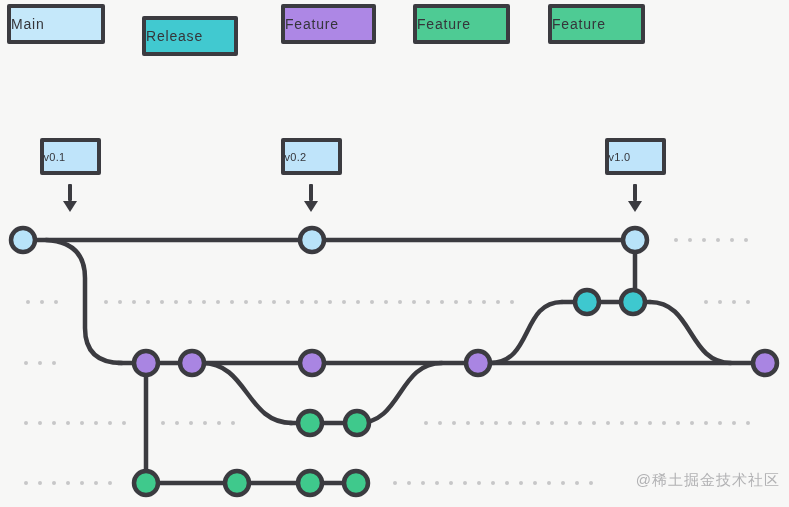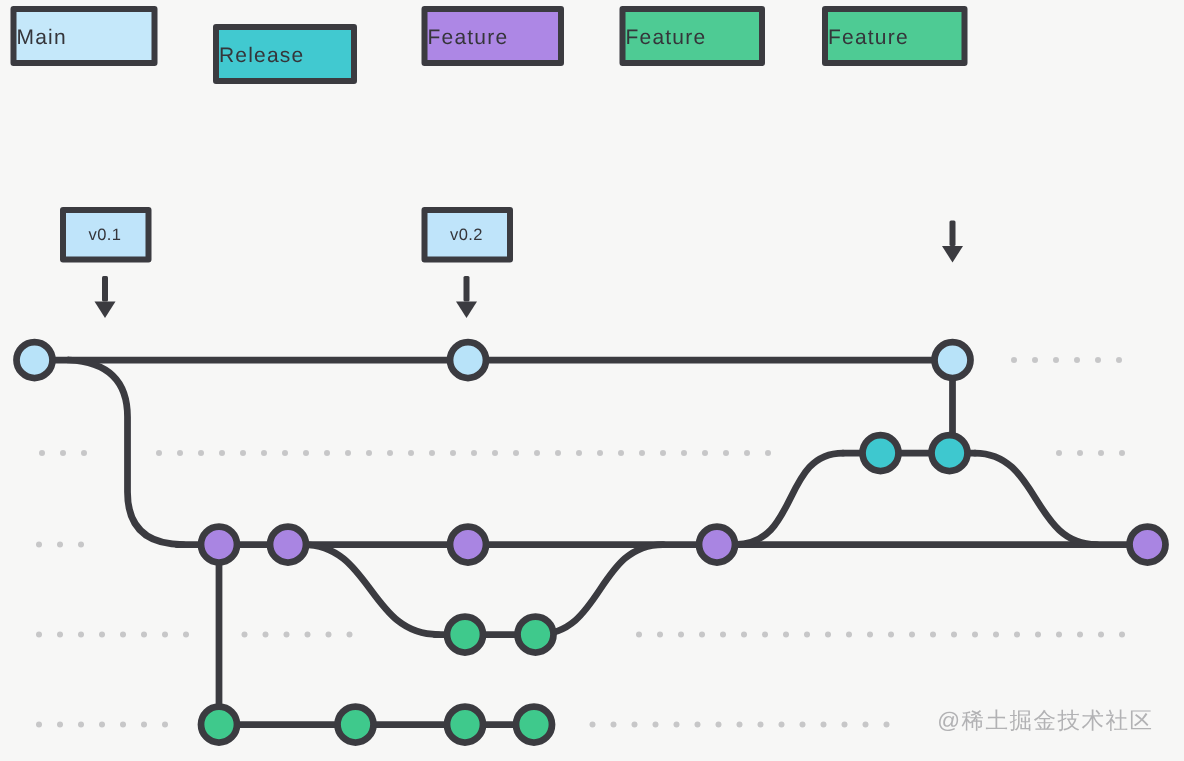--- a/index.html
+++ b/index.html
@@ -36,39 +36,38 @@
     flex-direction: column;
     align-items: center;
   }
   .tag-box {
     width: 61px;
     height: 37px;
     border: 4px solid #3b3b40;
     border-radius: 2px;
     display: flex;
     align-items: center;
-    justify-content: center;
   }
   .tag-box span { font-size: 11px; color: #35353a; letter-spacing: 0.3px; }
   .arrow { margin-top: 9px; display: flex; flex-direction: column; align-items: center; }
   .arrow-bar { width: 4px; height: 17px; background: #3b3b40; border-radius: 1px; }
   .arrow-head {
     width: 0; height: 0;
     border-left: 7px solid transparent;
     border-right: 7px solid transparent;
     border-top: 11px solid #3b3b40;
   }
 
   
   #graph { position: absolute; left: 0; top: 0; }
 
   
   .watermark {
     position: absolute;
-    right: 20px;
+    right: 9px;
     top: 471px;
     font-size: 15px;
     color: #b2b2b4;
     letter-spacing: 1px;
   }
 </style>
 </head>
 <body>
 
 <div class="stage">
@@ -238,20 +237,23 @@
   <div class="tag" style="left:289px;">
     <div class="tag-box" style="background: rgb(191, 228, 250);">
       <span>v0.2</span>
     </div>
     <div class="arrow">
       <div class="arrow-bar"></div>
         <div class="arrow-head"></div>
     </div>
   </div>
   <div class="tag" style="left:613px;">
+    <div class="tag-box" style="background: rgb(191, 228, 250);">
+      <span>v1.0</span>
+    </div>
     <div class="arrow">
       <div class="arrow-bar"></div>
         <div class="arrow-head"></div>
     </div>
   </div>
 
   <div class="watermark">@稀土掘金技术社区</div>
 
 </div>
 

